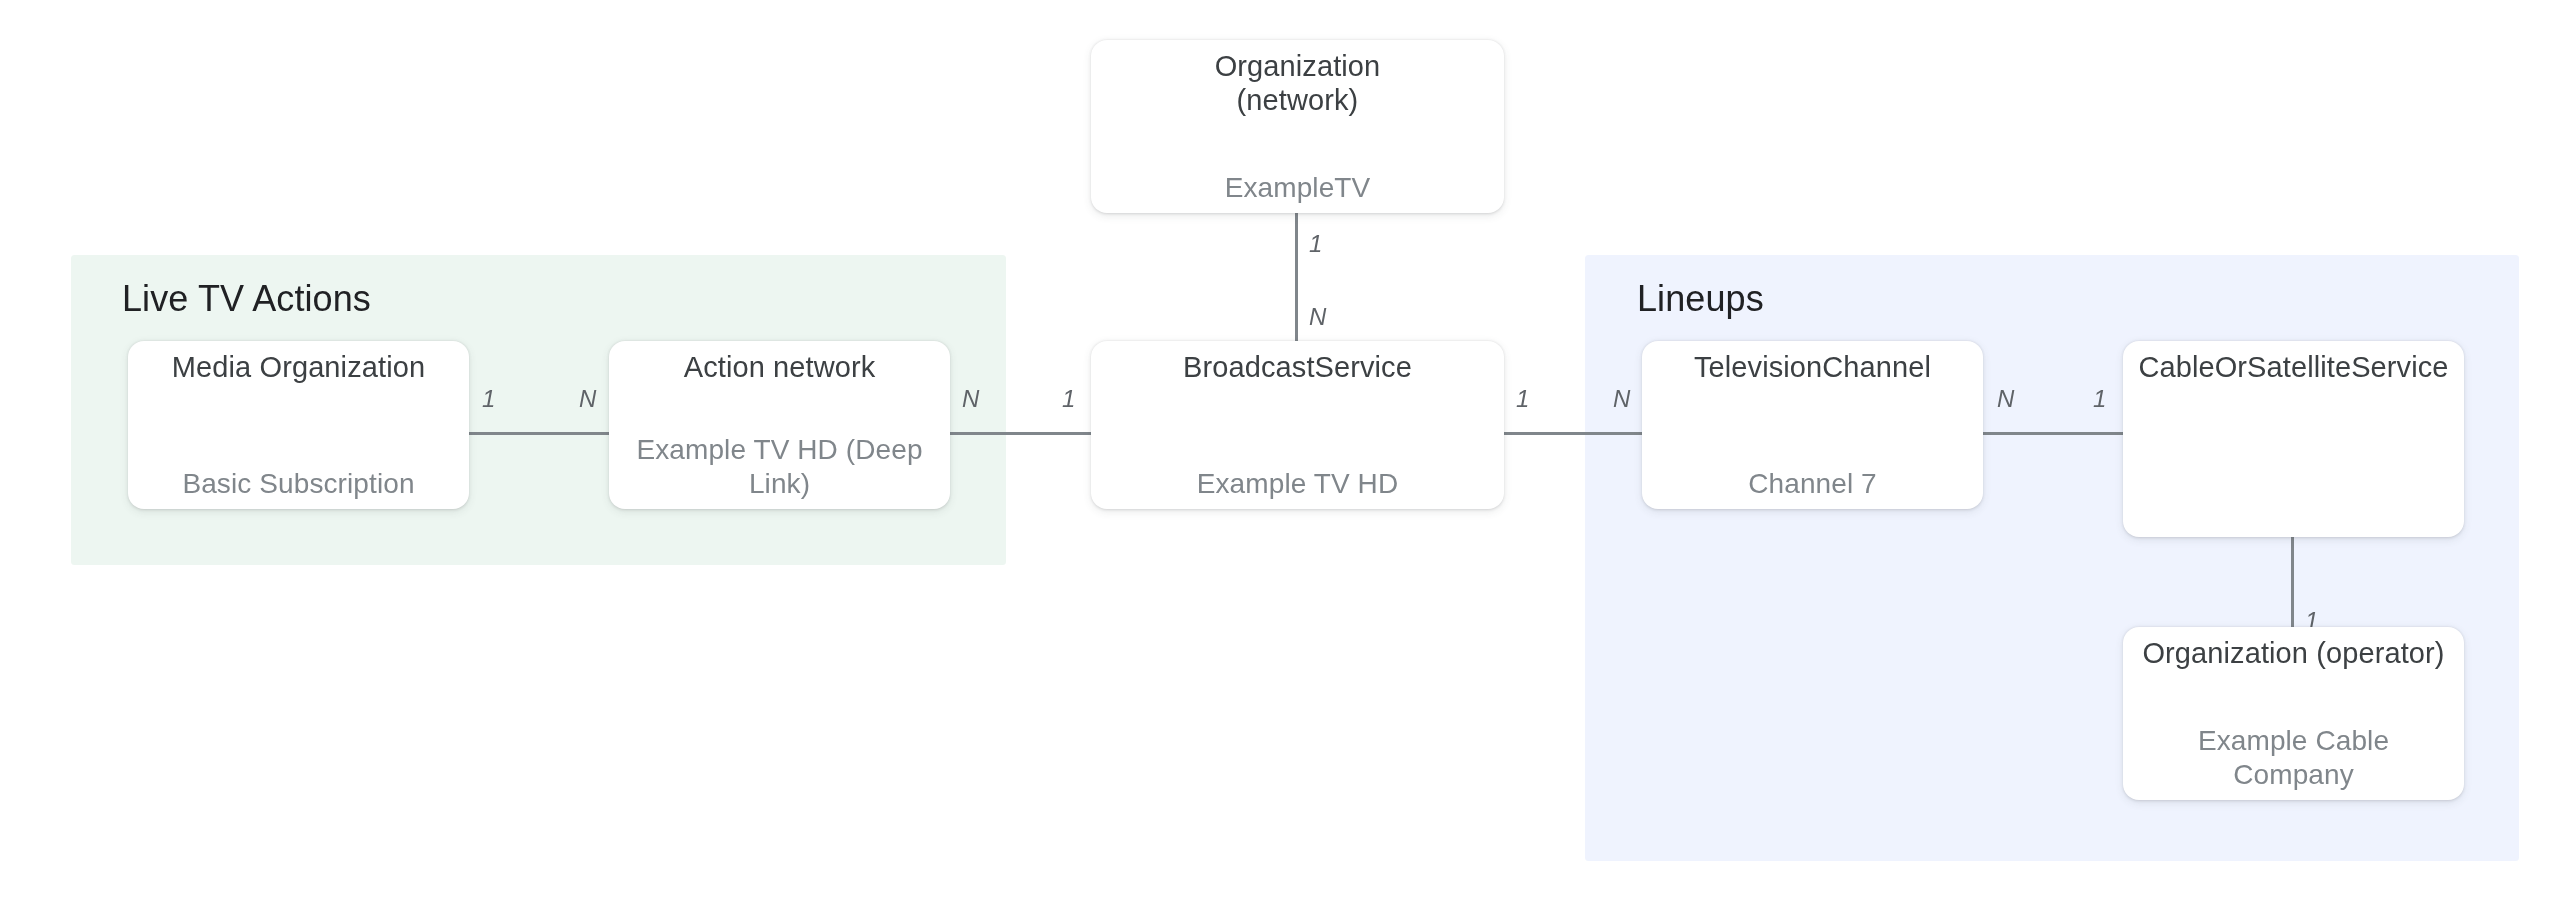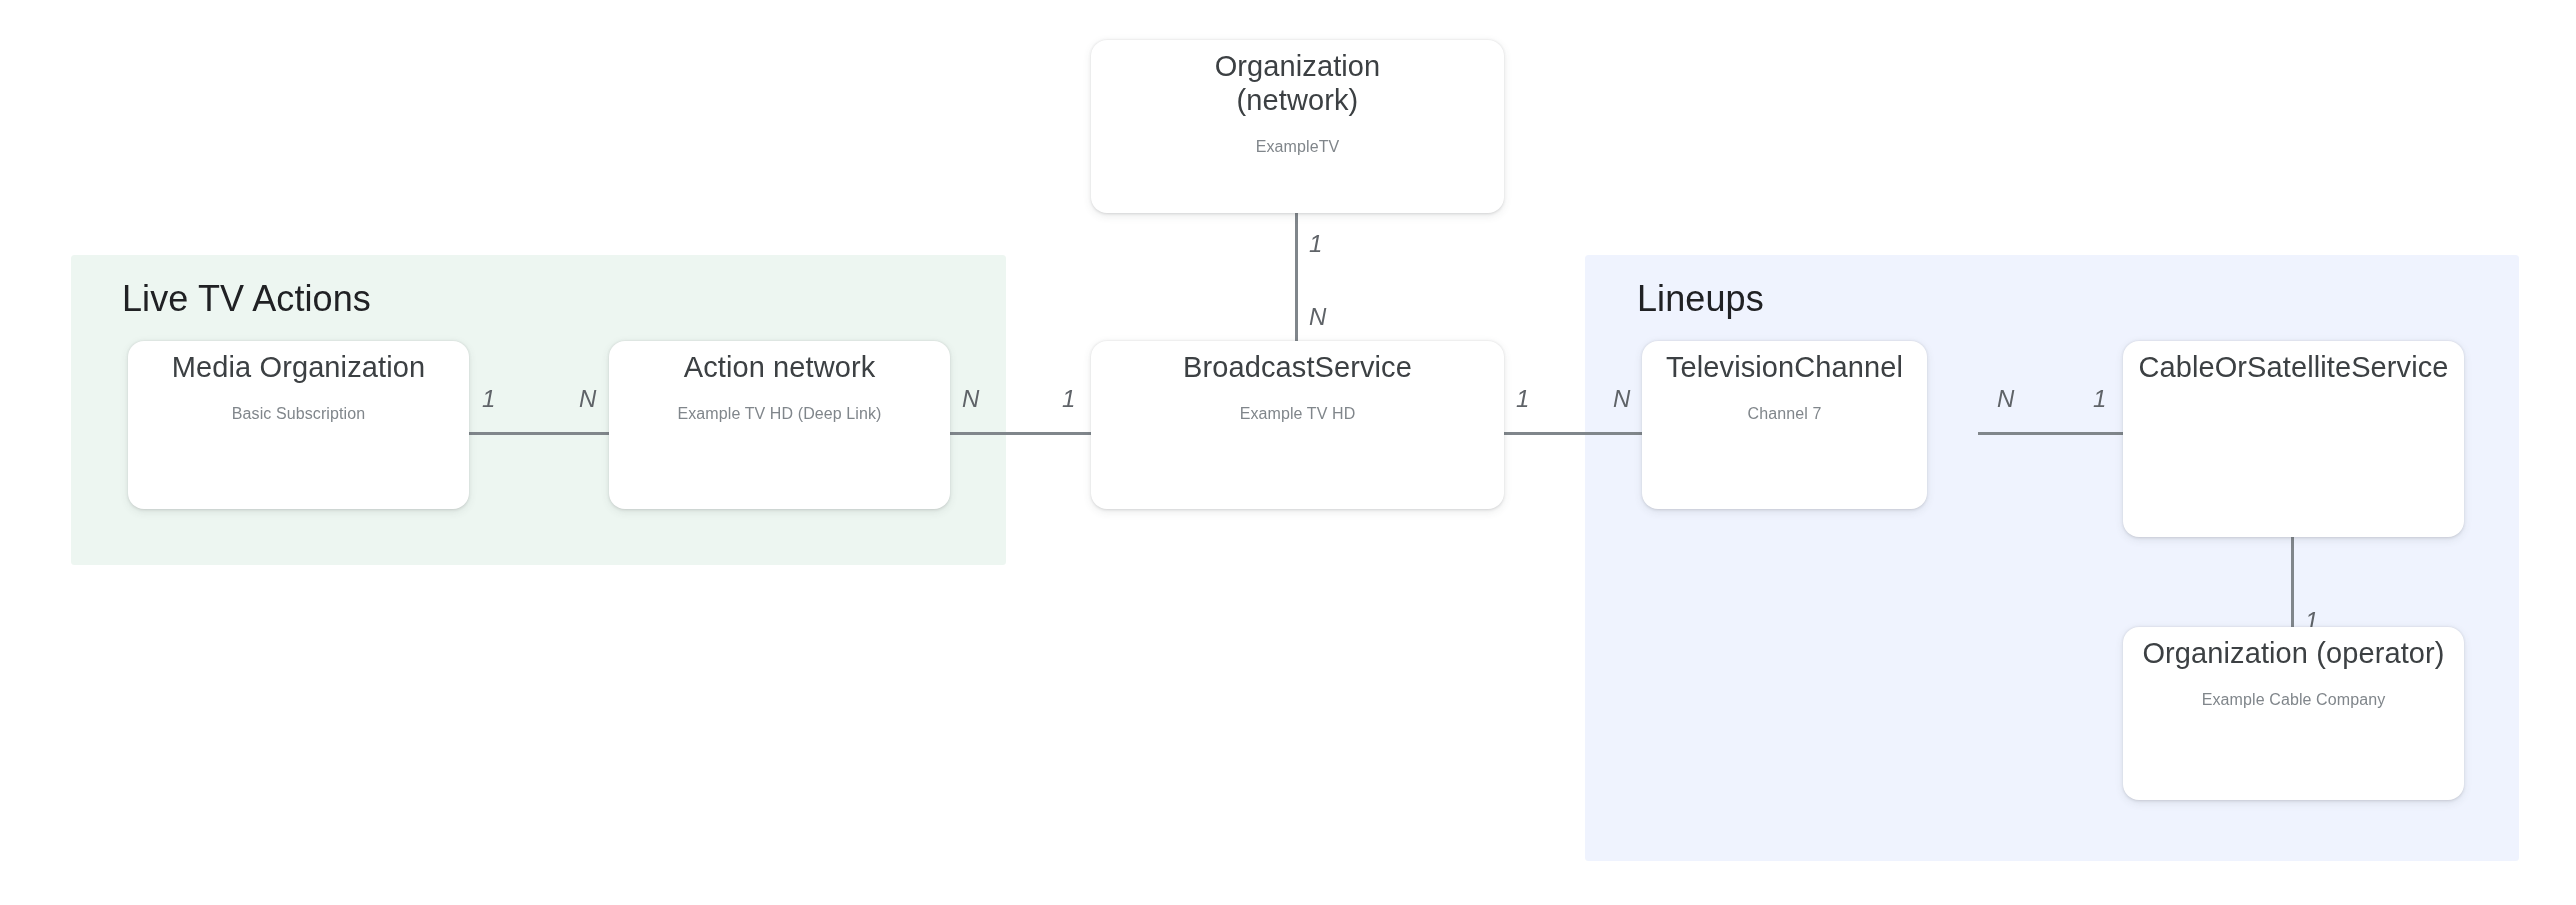--- a/index.html
+++ b/index.html
@@ -51,34 +51,34 @@
 
   
   .node {
     position: absolute;
     background: #ffffff;
     border-radius: 16px;
     box-shadow: 0 0.9px 2.7px rgba(60,64,67,0.16), 0 2.7px 8.8px rgba(60,64,67,0.10);
     display: flex;
     flex-direction: column;
     align-items: center;
-    justify-content: flex-start;
+    justify-content: space-between;
     box-sizing: border-box;
     padding: 8.8px 16px;
   }
   .node-title {
     font-size: 29px;
     color: #3c4043;
     text-align: center;
     line-height: 1.18;
     letter-spacing: 0.1px;
   }
   .node-subtitle {
     margin-top: 19.5px;
-    font-size: 16px;
+    font-size: 28px;
     color: #80868b;
     text-align: center;
     line-height: 1.2;
     letter-spacing: 0.1px;
   }
 </style>
 </head>
 <body>
 
 <div id="canvas">
@@ -131,21 +131,21 @@
   <div class="node" style="left:609px; top:341px; width:341px; height:168px;">
     <div class="node-title">Action network</div>
     <div class="node-subtitle">Example TV HD (Deep Link)</div>
   </div>
 
   <div class="node" style="left:1091px; top:341px; width:413px; height:168px;">
     <div class="node-title">BroadcastService</div>
     <div class="node-subtitle">Example TV HD</div>
   </div>
 
-  <div class="node" style="left:1642px; top:341px; width:285px; height:168px;">
+  <div class="node" style="left:1642px; top:341px; width:341px; height:168px;">
     <div class="node-title">TelevisionChannel</div>
     <div class="node-subtitle">Channel 7</div>
   </div>
 
   <div class="node" style="left:2123px; top:341px; width:341px; height:196px;">
     <div class="node-title">CableOrSatelliteService</div>
   </div>
 
   <div class="node" style="left:2123px; top:627px; width:341px; height:173px;">
     <div class="node-title">Organization (operator)</div>

